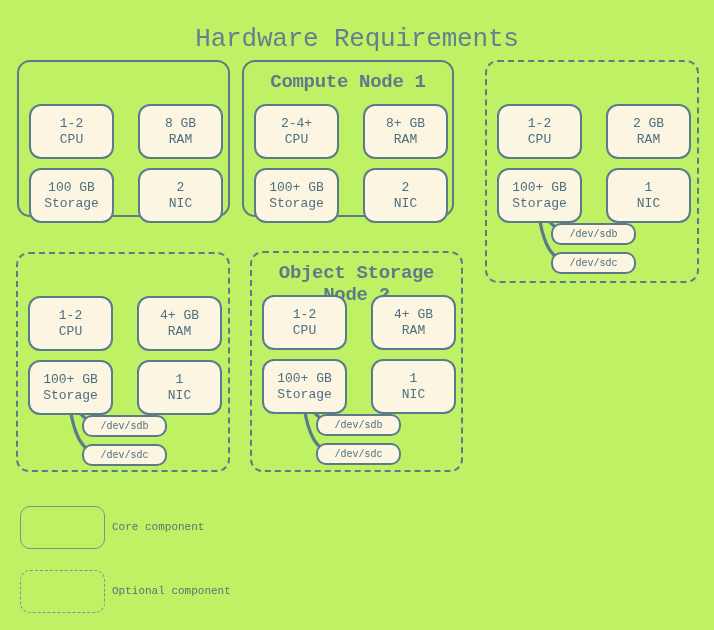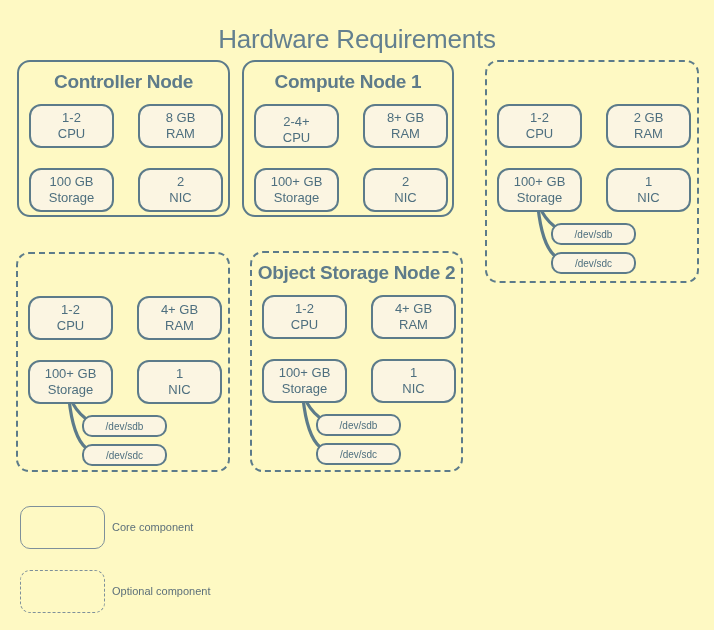--- a/index.html
+++ b/index.html
@@ -1,21 +1,21 @@
 <!DOCTYPE html>
 <html><head>
 <meta charset="utf-8">
 <style>
   html, body { margin: 0; padding: 0; background: #000; }
   #canvas {
     position: relative;
     width: 714px;
     height: 630px;
-    background: #fef9c3;
-    font-family: Liberation Sans, sans-serif;
+    background: #bef264;
+    font-family: Liberation Mono, monospace;
     overflow: hidden;
   }
   .diagram-title {
     position: absolute;
     left: 0; top: 24px;
     width: 714px;
     text-align: center;
     font-size: 26px;
     letter-spacing: -0.2px;
     color: #64808f;
@@ -32,21 +32,21 @@
     left: 0; top: 9px;
     width: 100%;
     text-align: center;
     font-size: 19px;
     font-weight: bold;
     letter-spacing: -0.3px;
     color: #5e7b8a;
   }
   .pill {
     position: absolute;
-    width: 85px; height: 44px;
+    width: 85px; height: 55px;
     box-sizing: border-box;
     background: #fbf5e2;
     border: 2px solid #5c7b8a;
     border-radius: 12px;
     display: flex;
     flex-direction: column;
     align-items: center;
     justify-content: center;
     font-size: 13px;
     line-height: 16px;
@@ -97,41 +97,40 @@
   <svg id="edges" width="714" height="630" viewBox="0 0 714 630">
       <path d="M 540,207 Q 544,218 554,226" fill="none" stroke="#5c7b8a" stroke-width="3.2" stroke-linecap="round"></path>
       <path d="M 538,207 Q 542,245 555,256" fill="none" stroke="#5c7b8a" stroke-width="3.2" stroke-linecap="round"></path>
       <path d="M 71,399 Q 75,410 85,418" fill="none" stroke="#5c7b8a" stroke-width="3.2" stroke-linecap="round"></path>
       <path d="M 69,399 Q 73,437 86,448" fill="none" stroke="#5c7b8a" stroke-width="3.2" stroke-linecap="round"></path>
       <path d="M 305,398 Q 309,409 319,417" fill="none" stroke="#5c7b8a" stroke-width="3.2" stroke-linecap="round"></path>
       <path d="M 303,398 Q 307,436 320,447" fill="none" stroke="#5c7b8a" stroke-width="3.2" stroke-linecap="round"></path>
     </svg>
   <div id="nodes-root">
       <div class="node core" style="left: 17px; top: 60px; width: 213px; height: 157px;">
-        <div class="node-title">Controller Node</div>
         <div class="pill" style="left: 10px; top: 42px;">
           <div>1-2</div>
           <div>CPU</div>
         </div>
         <div class="pill" style="left: 119px; top: 42px;">
           <div>8 GB</div>
           <div>RAM</div>
         </div>
         <div class="pill" style="left: 10px; top: 106px;">
           <div>100 GB</div>
           <div>Storage</div>
         </div>
         <div class="pill" style="left: 119px; top: 106px;">
           <div>2</div>
           <div>NIC</div>
         </div>
       </div>
       <div class="node core" style="left: 242px; top: 60px; width: 212px; height: 157px;">
         <div class="node-title">Compute Node 1</div>
-        <div class="pill" style="left: 10px; top: 42px; justify-content: flex-end;">
+        <div class="pill" style="left: 10px; top: 42px;">
           <div>2-4+</div>
           <div>CPU</div>
         </div>
         <div class="pill" style="left: 119px; top: 42px;">
           <div>8+ GB</div>
           <div>RAM</div>
         </div>
         <div class="pill" style="left: 10px; top: 106px;">
           <div>100+ GB</div>
           <div>Storage</div>

